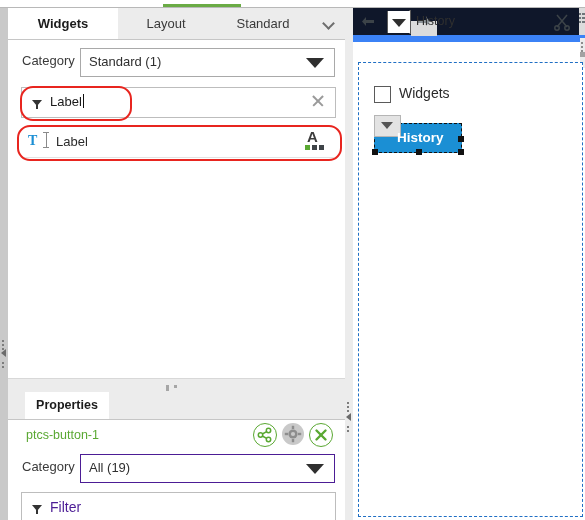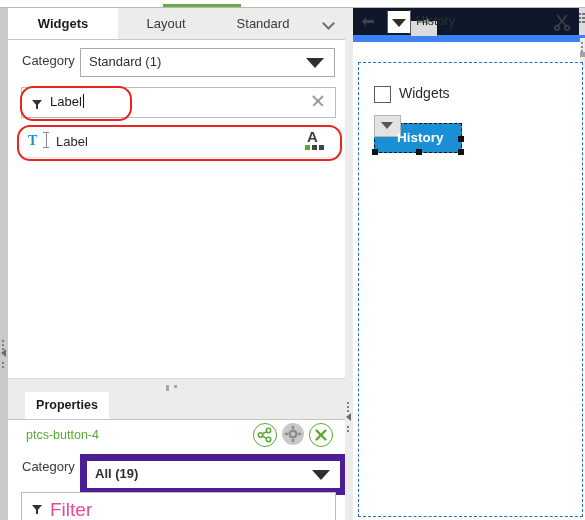--- a/index.html
+++ b/index.html
@@ -86,27 +86,27 @@
 
   .prop-name{position:absolute;left:18px;top:36px;font-size:12.5px;color:#5aa832;}
   .cbtns{position:absolute;right:12px;top:31px;height:24px;}
   .cbtn{position:relative;float:left;width:22px;height:22px;border-radius:50%;margin-left:5px;}
   .cbtn.ring{border:1.8px solid #5aa832;}
   .cbtn.gray{background:#c9c9c9;}
   .cbtn svg{position:absolute;left:0;top:0;}
 
   .prop-cat{position:absolute;left:0;top:62px;width:337px;height:27px;}
   .prop-cat .lbl{position:absolute;left:14px;top:5px;font-size:13px;color:#3a3a3a;}
-  .prop-cat .sel{position:absolute;left:72px;top:0;width:253px;height:27px;border:7px solid #4c1d95;background:#fff;font-weight:bold;}
+  .prop-cat .sel{position:absolute;left:72px;top:0;width:253px;height:27px;border:1px solid #4c1d95;background:#fff;}
   .prop-cat .sel .val{position:absolute;left:8px;top:5px;font-size:13px;color:#2f2f2f;}
   .prop-cat .sel .caret{right:10px;top:9px;}
 
   .prop-filter{position:absolute;left:13px;top:100px;width:313px;height:28px;border:1px solid #bdbdbd;background:#fff;}
   .prop-filter .ficon{position:absolute;left:10px;top:9px;}
-  .prop-filter .ftext{position:absolute;left:28px;top:6px;font-size:19px;color:#ec4899;}
+  .prop-filter .ftext{position:absolute;left:28px;top:6px;font-size:14px;color:#4c1d95;}
 
   
   .mid-gutter{position:absolute;left:345px;top:8px;width:8px;height:512px;background:#ececec;}
 
   
   .right{position:absolute;left:353px;top:8px;width:232px;height:512px;background:#ffffff;}
   .toolbar{position:absolute;left:0;top:0;width:232px;height:27px;background:#0f172a;border-bottom:7px solid #3b82f6;}
   .tb{position:absolute;top:2px;height:23px;}
   .tb-icon{width:23px;height:23px;position:relative;}
   .tb-undo{left:6px;}
@@ -228,21 +228,21 @@
       </div>
   </div>
 
   <div class="props">
     <div class="props-tabbar">
       <div class="ptab ptab-properties active">
         <span>Properties</span>
       </div>
     </div>
 
-    <div class="prop-name">ptcs-button-4</div>
+    <div class="prop-name">ptcs-button-1</div>
 
     <div class="cbtns">
       <span class="cbtn ring">
         <svg width="22" height="22" viewBox="0 0 22 22">
             <g stroke="#5aa832" stroke-width="1.5" fill="none">
               <circle cx="14.5" cy="6.5" r="2.2"></circle>
               <circle cx="6.5" cy="11" r="2.2"></circle>
               <circle cx="14.5" cy="15.5" r="2.2"></circle>
               <line x1="8.4" y1="10" x2="12.6" y2="7.6"></line>
               <line x1="8.4" y1="12" x2="12.6" y2="14.4"></line>

